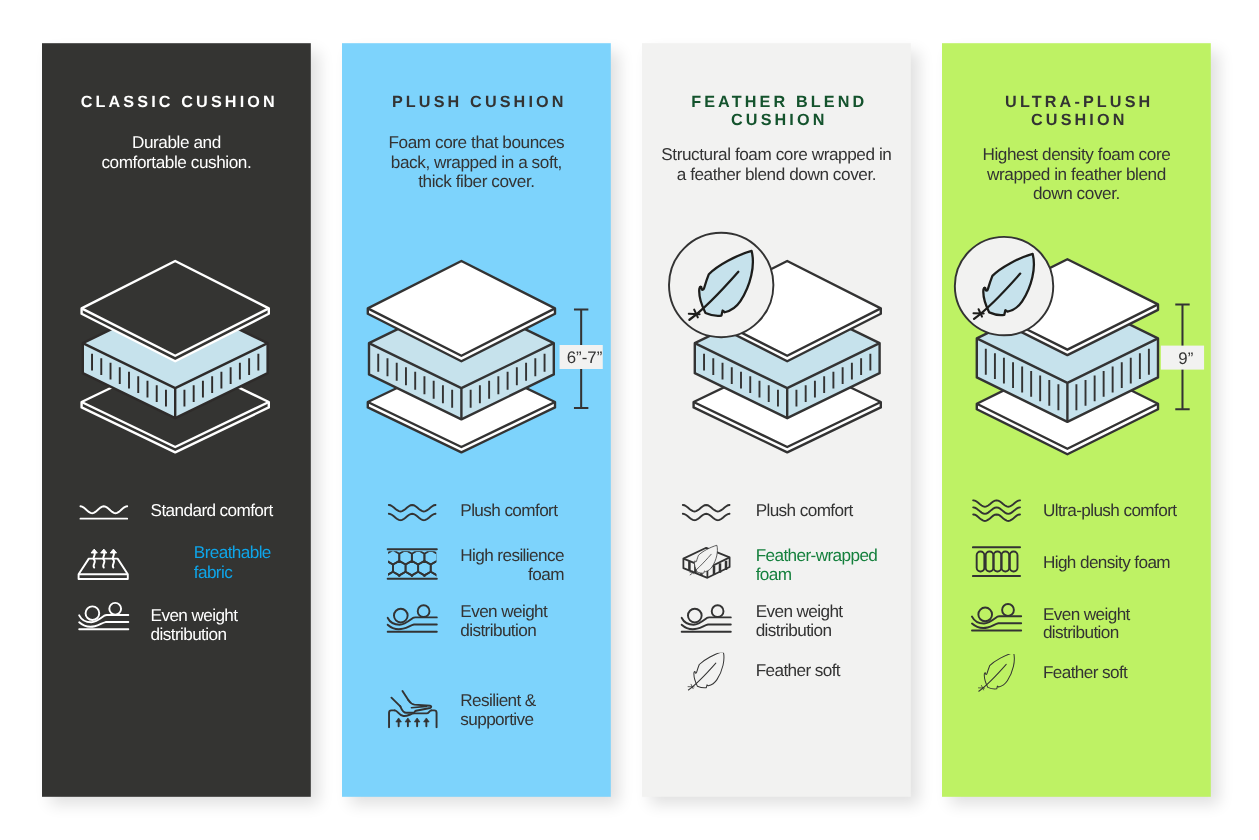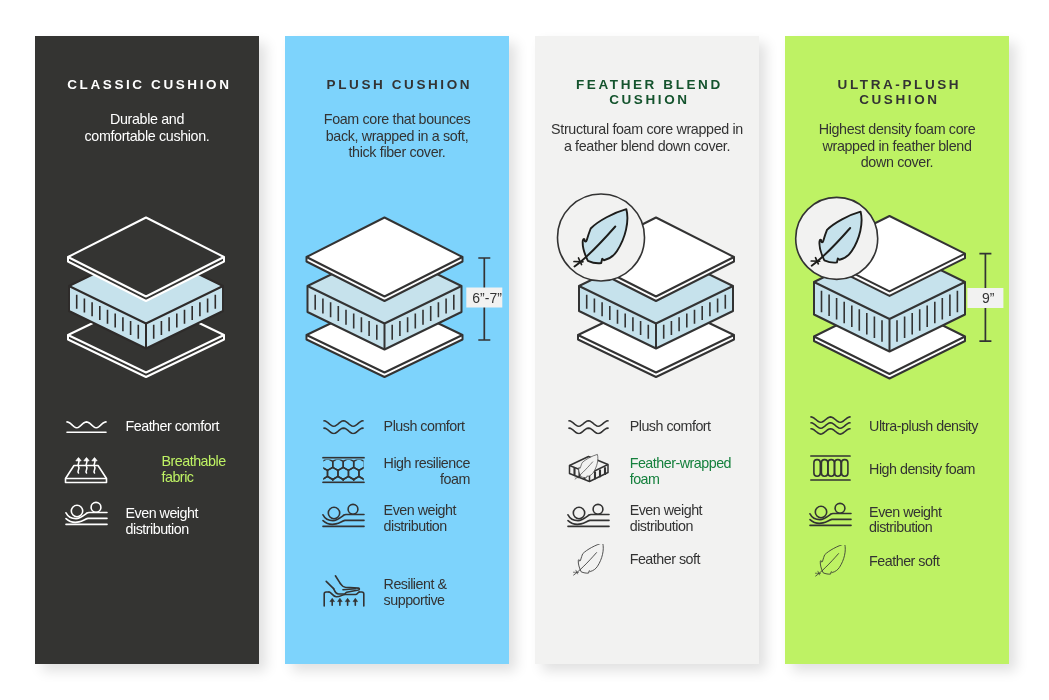--- a/index.html
+++ b/index.html
@@ -32,36 +32,36 @@
 <path d="M33,221 L111,181.5 L189,221 L189,225.5 L111,265.0 L33,225.5 Z" fill="#343432" stroke="#ffffff" stroke-width="2.0" stroke-linejoin="round"></path>
 <path d="M33,221 L111,260.5 L189,221" fill="none" stroke="#ffffff" stroke-width="2.0" stroke-linejoin="round"></path>
       </svg>
       <div class="row" style="top:374.0px;height:34.0px;">
         <div class="ric" style="left:28px;margin-top:0px;">
           <svg width="41" height="14" viewBox="0 0 41 14">
             <path d="M1.0,1.90 L2.4,2.19 L3.8,2.99 L5.2,4.15 L6.6,5.45 L8.0,6.61 L9.4,7.41 L10.8,7.70 L12.1,7.41 L13.5,6.61 L14.9,5.45 L16.3,4.15 L17.7,2.99 L19.1,2.19 L20.5,1.90 L21.9,2.19 L23.3,2.99 L24.7,4.15 L26.1,5.45 L27.5,6.61 L28.9,7.41 L30.2,7.70 L31.6,7.41 L33.0,6.61 L34.4,5.45 L35.8,4.15 L37.2,2.99 L38.6,2.19 L40.0,1.90" fill="none" stroke="#ffffff" stroke-width="1.6" stroke-linecap="round"></path>
             <path d="M1,12.2 L40,12.2" fill="none" stroke="#ffffff" stroke-width="1.6" stroke-linecap="round"></path>
           </svg>
         </div>
-        <div class="rtx" style="left:90.5px;color:#ffffff;">Feather comfort</div>
+        <div class="rtx" style="left:90.5px;color:#ffffff;">Standard comfort</div>
       </div>
       <div class="row" style="top:417.0px;height:34.0px;">
         <div class="ric" style="left:28px;margin-top:0px;">
           <svg width="44" height="28" viewBox="0 0 44 28">
             <path d="M1.5,22.5 L10,9.5 L34,9.5 L42.5,22.5 L42.5,26.5 L1.5,26.5 Z" fill="none" stroke="#ffffff" stroke-width="1.6" stroke-linejoin="round"></path>
             <path d="M1.5,22.5 L42.5,22.5" fill="none" stroke="#ffffff" stroke-width="1.6"></path>
             <path d="M14.5,17 C12.5,15 16.5,12.5 14.5,10.5 C12.5,8.5 16.5,6 14.5,4.5" fill="none" stroke="#ffffff" stroke-width="1.6" stroke-linecap="round"></path>
             <path d="M11.9,4.8 L14.5,1.6 L17.1,4.8 Z" fill="#ffffff" stroke="#ffffff" stroke-width="0.8" stroke-linejoin="round"></path>
             <path d="M22.5,17 C20.5,15 24.5,12.5 22.5,10.5 C20.5,8.5 24.5,6 22.5,4.5" fill="none" stroke="#ffffff" stroke-width="1.6" stroke-linecap="round"></path>
             <path d="M19.9,4.8 L22.5,1.6 L25.1,4.8 Z" fill="#ffffff" stroke="#ffffff" stroke-width="0.8" stroke-linejoin="round"></path>
             <path d="M30.5,17 C28.5,15 32.5,12.5 30.5,10.5 C28.5,8.5 32.5,6 30.5,4.5" fill="none" stroke="#ffffff" stroke-width="1.6" stroke-linecap="round"></path>
             <path d="M27.9,4.8 L30.5,1.6 L33.1,4.8 Z" fill="#ffffff" stroke="#ffffff" stroke-width="0.8" stroke-linejoin="round"></path>
           </svg>
         </div>
-        <div class="rtx" style="left:90.5px;color:#bef264;padding-left:36px;">Breathable fabric</div>
+        <div class="rtx" style="left:90.5px;color:#0ea5e9;padding-left:36px;">Breathable fabric</div>
       </div>
       <div class="row" style="top:469.0px;height:34.0px;">
         <div class="ric" style="left:28px;margin-top:-8.4px;">
           <svg width="43" height="26" viewBox="0 0 43 26">
             <circle cx="12" cy="10" r="5.7" fill="none" stroke="#ffffff" stroke-width="1.6"></circle>
             <circle cx="31" cy="6.3" r="4.9" fill="none" stroke="#ffffff" stroke-width="1.6"></circle>
             <path d="M1,11.8 C3,15.8 7,17.6 11,17.6 C15,17.6 19,14.2 22,12 C22.6,11.6 23.4,11.5 24,11.5 L42,11.5" fill="none" stroke="#ffffff" stroke-width="1.6" stroke-linecap="round"></path>
             <path d="M1,17.6 C5,21.2 10,21.8 14,20.9 C18,20 20,18 23,17.4 L42,17.4" fill="none" stroke="#ffffff" stroke-width="1.6" stroke-linecap="round"></path>
             <path d="M1,23.4 L42,23.4" fill="none" stroke="#ffffff" stroke-width="1.6" stroke-linecap="round"></path>
           </svg>
@@ -244,21 +244,21 @@
 <text x="203.20000000000002" y="267" font-family="Liberation Sans, sans-serif" font-size="14" fill="#333333" text-anchor="middle">9”</text>
       </svg>
       <div class="row" style="top:374.2px;height:34.0px;">
         <div class="ric" style="left:22.299999999999997px;margin-top:0px;">
           <svg width="41" height="22" viewBox="0 0 41 22">
             <path d="M1.0,0.90 L2.4,1.17 L3.8,1.92 L5.2,3.00 L6.6,4.20 L8.0,5.28 L9.4,6.03 L10.8,6.30 L12.1,6.03 L13.5,5.28 L14.9,4.20 L16.3,3.00 L17.7,1.92 L19.1,1.17 L20.5,0.90 L21.9,1.17 L23.3,1.92 L24.7,3.00 L26.1,4.20 L27.5,5.28 L28.9,6.03 L30.2,6.30 L31.6,6.03 L33.0,5.28 L34.4,4.20 L35.8,3.00 L37.2,1.92 L38.6,1.17 L40.0,0.90" fill="none" stroke="#333333" stroke-width="1.6" stroke-linecap="round"></path>
             <path d="M1.0,6.80 L2.4,7.07 L3.8,7.82 L5.2,8.90 L6.6,10.10 L8.0,11.18 L9.4,11.93 L10.8,12.20 L12.1,11.93 L13.5,11.18 L14.9,10.10 L16.3,8.90 L17.7,7.82 L19.1,7.07 L20.5,6.80 L21.9,7.07 L23.3,7.82 L24.7,8.90 L26.1,10.10 L27.5,11.18 L28.9,11.93 L30.2,12.20 L31.6,11.93 L33.0,11.18 L34.4,10.10 L35.8,8.90 L37.2,7.82 L38.6,7.07 L40.0,6.80" fill="none" stroke="#333333" stroke-width="1.6" stroke-linecap="round"></path>
             <path d="M1.0,12.70 L2.4,12.97 L3.8,13.72 L5.2,14.80 L6.6,16.00 L8.0,17.08 L9.4,17.83 L10.8,18.10 L12.1,17.83 L13.5,17.08 L14.9,16.00 L16.3,14.80 L17.7,13.72 L19.1,12.97 L20.5,12.70 L21.9,12.97 L23.3,13.72 L24.7,14.80 L26.1,16.00 L27.5,17.08 L28.9,17.83 L30.2,18.10 L31.6,17.83 L33.0,17.08 L34.4,16.00 L35.8,14.80 L37.2,13.72 L38.6,12.97 L40.0,12.70" fill="none" stroke="#333333" stroke-width="1.6" stroke-linecap="round"></path>
           </svg>
         </div>
-        <div class="rtx" style="left:84.1px;color:#333333;">Ultra-plush density</div>
+        <div class="rtx" style="left:84.1px;color:#333333;">Ultra-plush comfort</div>
       </div>
       <div class="row" style="top:417.2px;height:34.0px;">
         <div class="ric" style="left:22.299999999999997px;margin-top:-1.8px;">
           <svg width="41" height="26" viewBox="0 0 41 26">
             <path d="M0.8,1 L40,1 M0.8,25 L40,25" fill="none" stroke="#333333" stroke-width="1.7" stroke-linecap="round"></path>
             <rect x="3.9" y="4.6" width="6.4" height="16.6" rx="3.1" fill="none" stroke="#333333" stroke-width="1.6"></rect>
             <rect x="11.4" y="4.6" width="6.4" height="16.6" rx="3.1" fill="none" stroke="#333333" stroke-width="1.6"></rect>
             <rect x="18.0" y="4.6" width="6.4" height="16.6" rx="3.1" fill="none" stroke="#333333" stroke-width="1.6"></rect>
             <rect x="24.6" y="4.6" width="6.4" height="16.6" rx="3.1" fill="none" stroke="#333333" stroke-width="1.6"></rect>
             <rect x="31.5" y="4.6" width="6.4" height="16.6" rx="3.1" fill="none" stroke="#333333" stroke-width="1.6"></rect>

